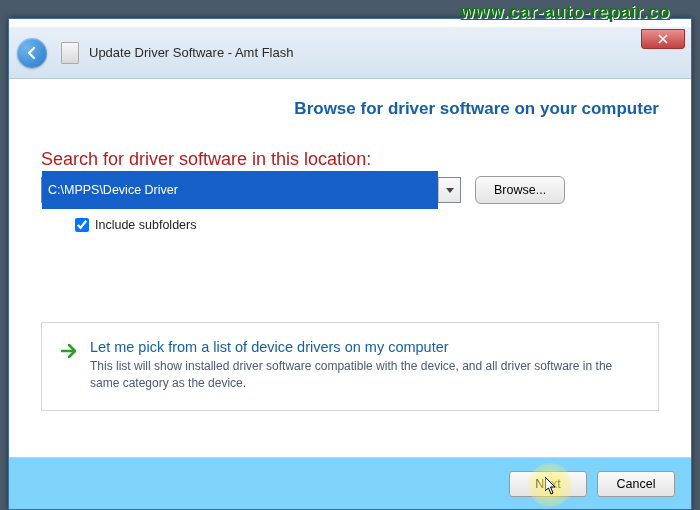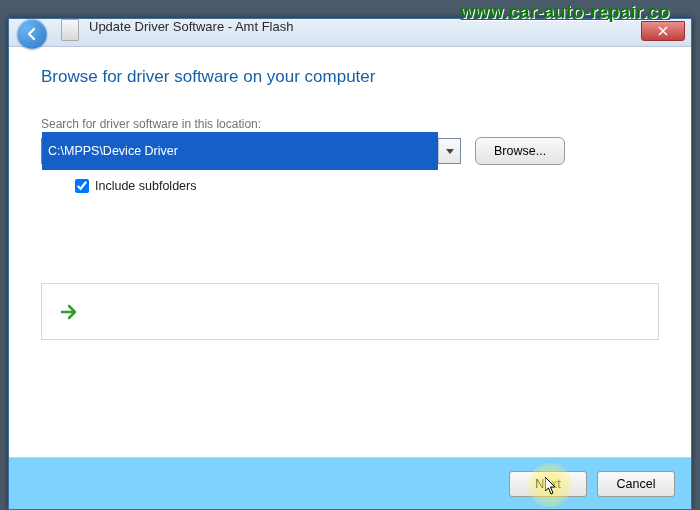--- a/index.html
+++ b/index.html
@@ -30,27 +30,28 @@
       left: 8px;
       right: 8px;
       bottom: 0px;
       background: #fff;
       border: 1px solid #3a6ea5;
       box-shadow: 0 0 6px rgba(0,0,0,0.5);
       display: flex;
       flex-direction: column;
     }
     .titlebar {
-      height: 28px;
+      height: 52px;
       background: linear-gradient(to bottom, #e8f0f8, #d4e2f0);
       border-bottom: 1px solid #b8c8d8;
       display: flex;
-      align-items: flex-start;
+      align-items: center;
       padding: 0 8px;
       position: relative;
+      margin-top: 8px;
     }
     .back-btn {
       width: 30px;
       height: 30px;
       border-radius: 50%;
       background: radial-gradient(circle at 30% 30%, #6bb6f0, #2876c8);
       display: flex;
       align-items: center;
       justify-content: center;
       cursor: pointer;
@@ -88,26 +89,27 @@
     .close-btn svg { width: 10px; height: 10px; }
     .content {
       flex: 1;
       padding: 20px 32px 0 32px;
       display: flex;
       flex-direction: column;
     }
     .heading {
       font-size: 17px;
       color: #1560a8;
-      font-weight: normal;
+      font-weight: bold;
       margin-bottom: 30px;
+      text-align: right;
     }
     .field-label {
-      font-size: 12px;
-      color: #737373;
+      font-size: 18px;
+      color: #b91c1c;
       margin-bottom: 6px;
     }
     .input-row {
       display: flex;
       gap: 14px;
       align-items: center;
       margin-bottom: 14px;
     }
     .combo {
       flex: 0 0 420px;
@@ -261,20 +263,22 @@
     <label class="checkbox-row">
       <input type="checkbox" checked="" style="">
       <span>Include subfolders</span>
     </label>
 
     <div class="option-box">
       <svg class="option-arrow" viewBox="0 0 18 18">
         <path d="M2 9 L14 9 M9 3 L15 9 L9 15" stroke="#2aa02a" stroke-width="2.5" fill="none" stroke-linecap="round" stroke-linejoin="round"></path>
       </svg>
       <div>
+        <div class="option-title">Let me pick from a list of device drivers on my computer</div>
+        <div class="option-desc">This list will show installed driver software compatible with the device, and all driver software in the same category as the device.</div>
       </div>
     </div>
   </div>
 
   <div class="footer">
     <button class="next-btn">
       <span>Next</span>
       <span class="highlight"></span>
       <svg class="cursor-arrow" viewBox="0 0 13 18">
         <path d="M0 0 L0 14 L3.5 11 L6 17 L8 16 L5.5 10 L10 10 Z" fill="#fff" stroke="#000" stroke-width="1"></path>

